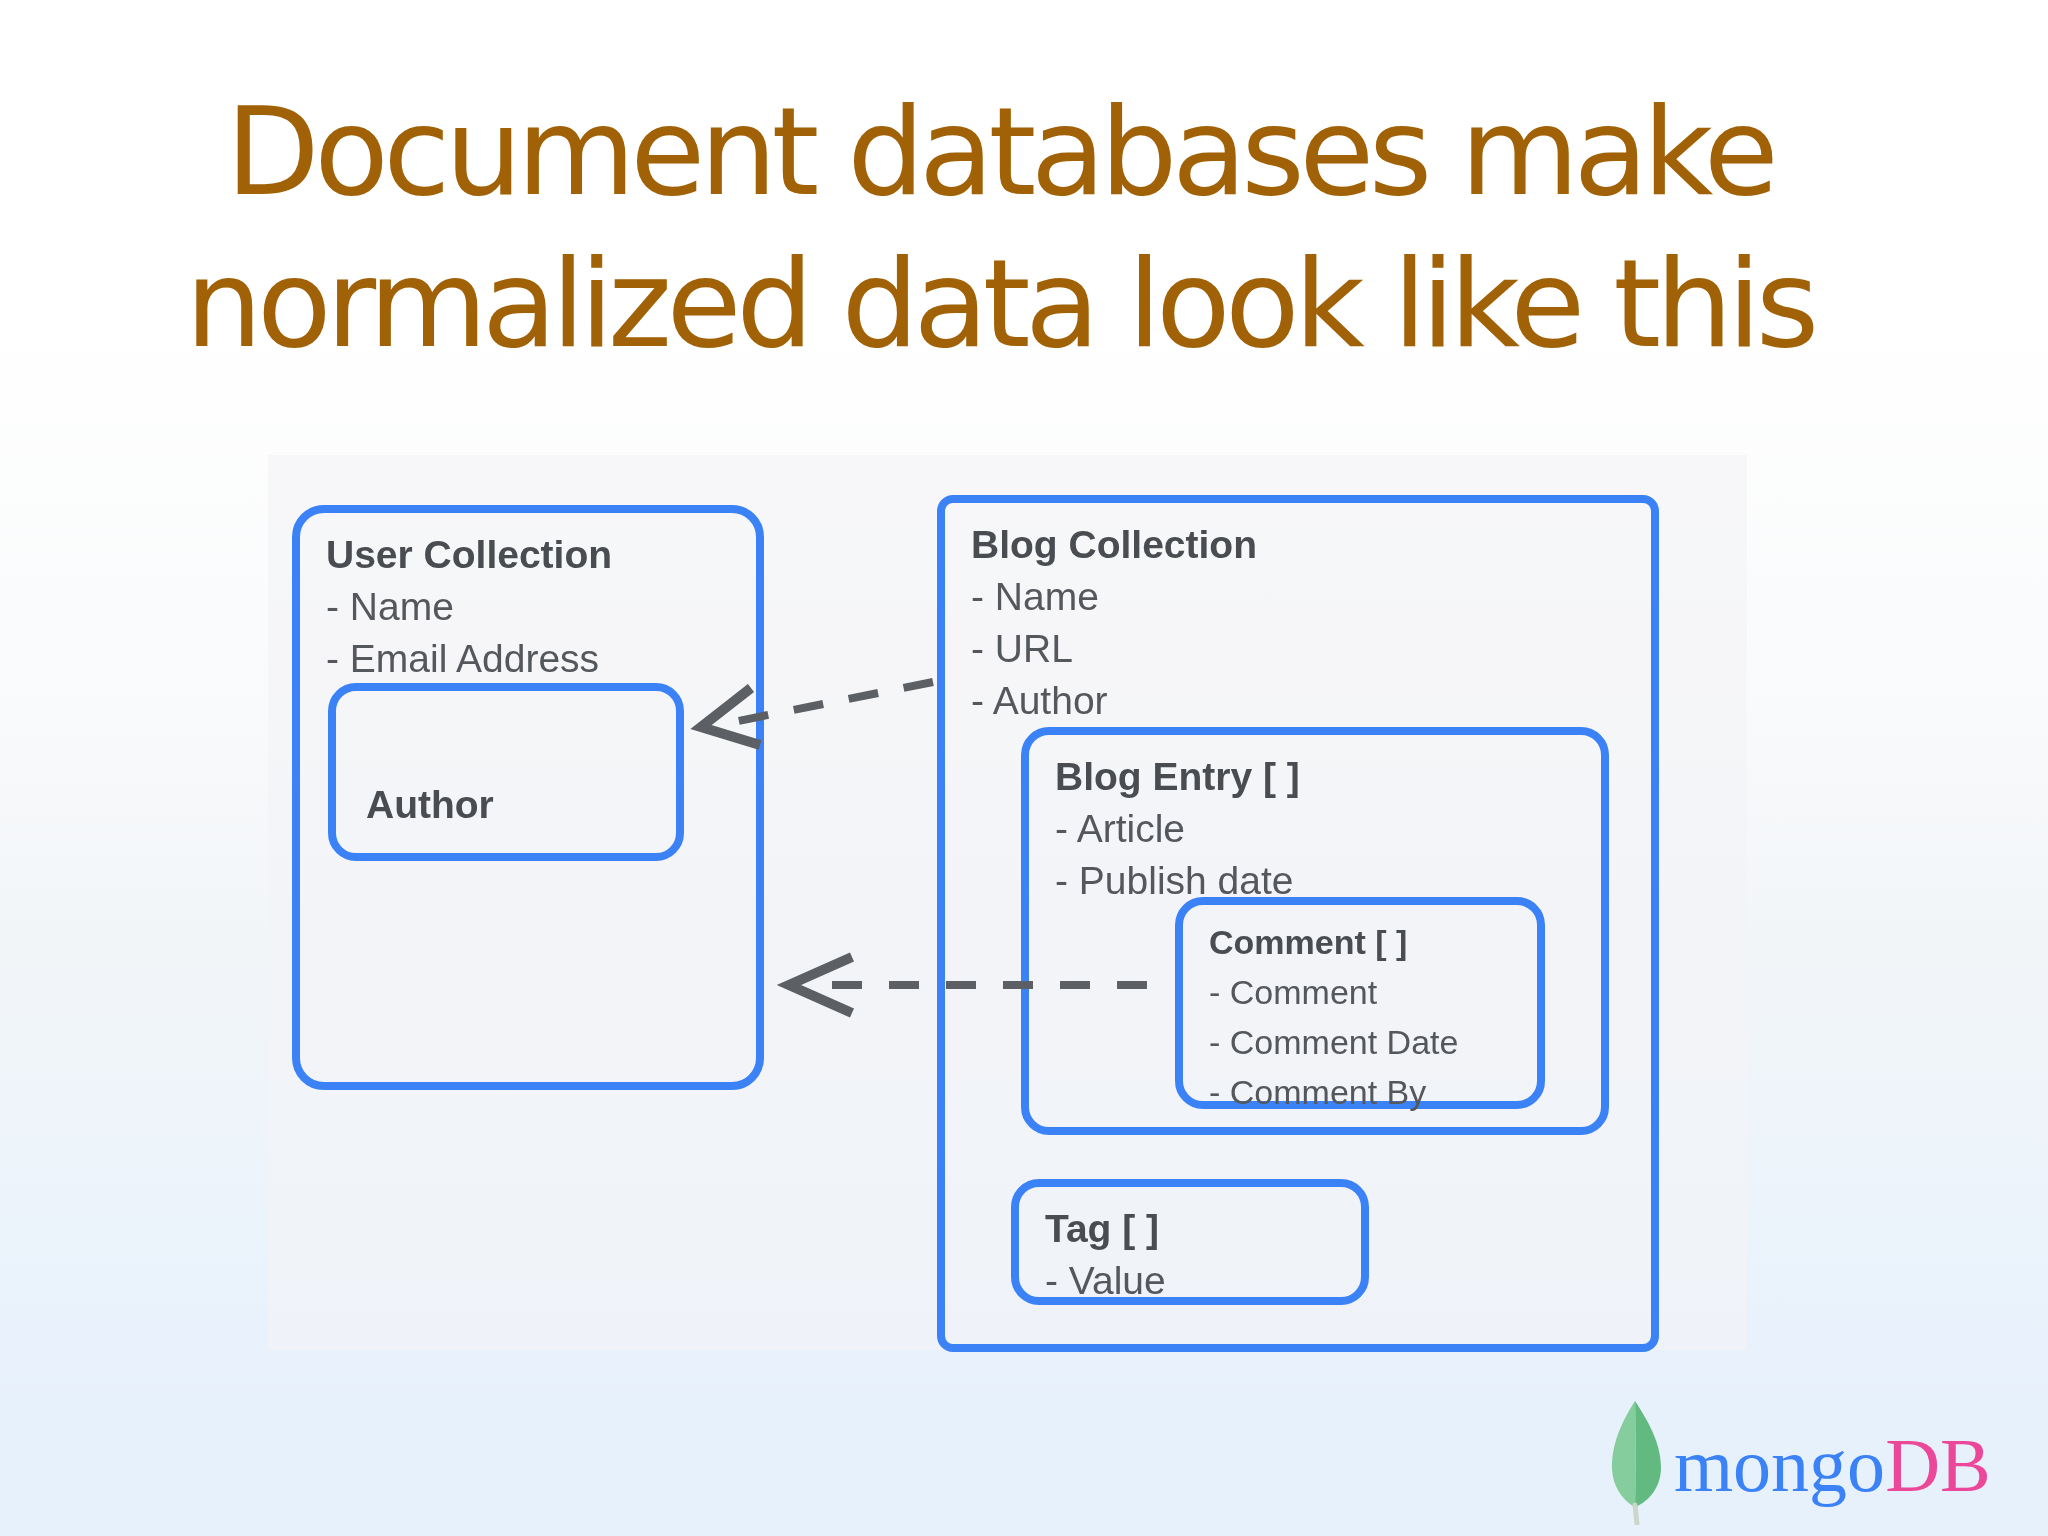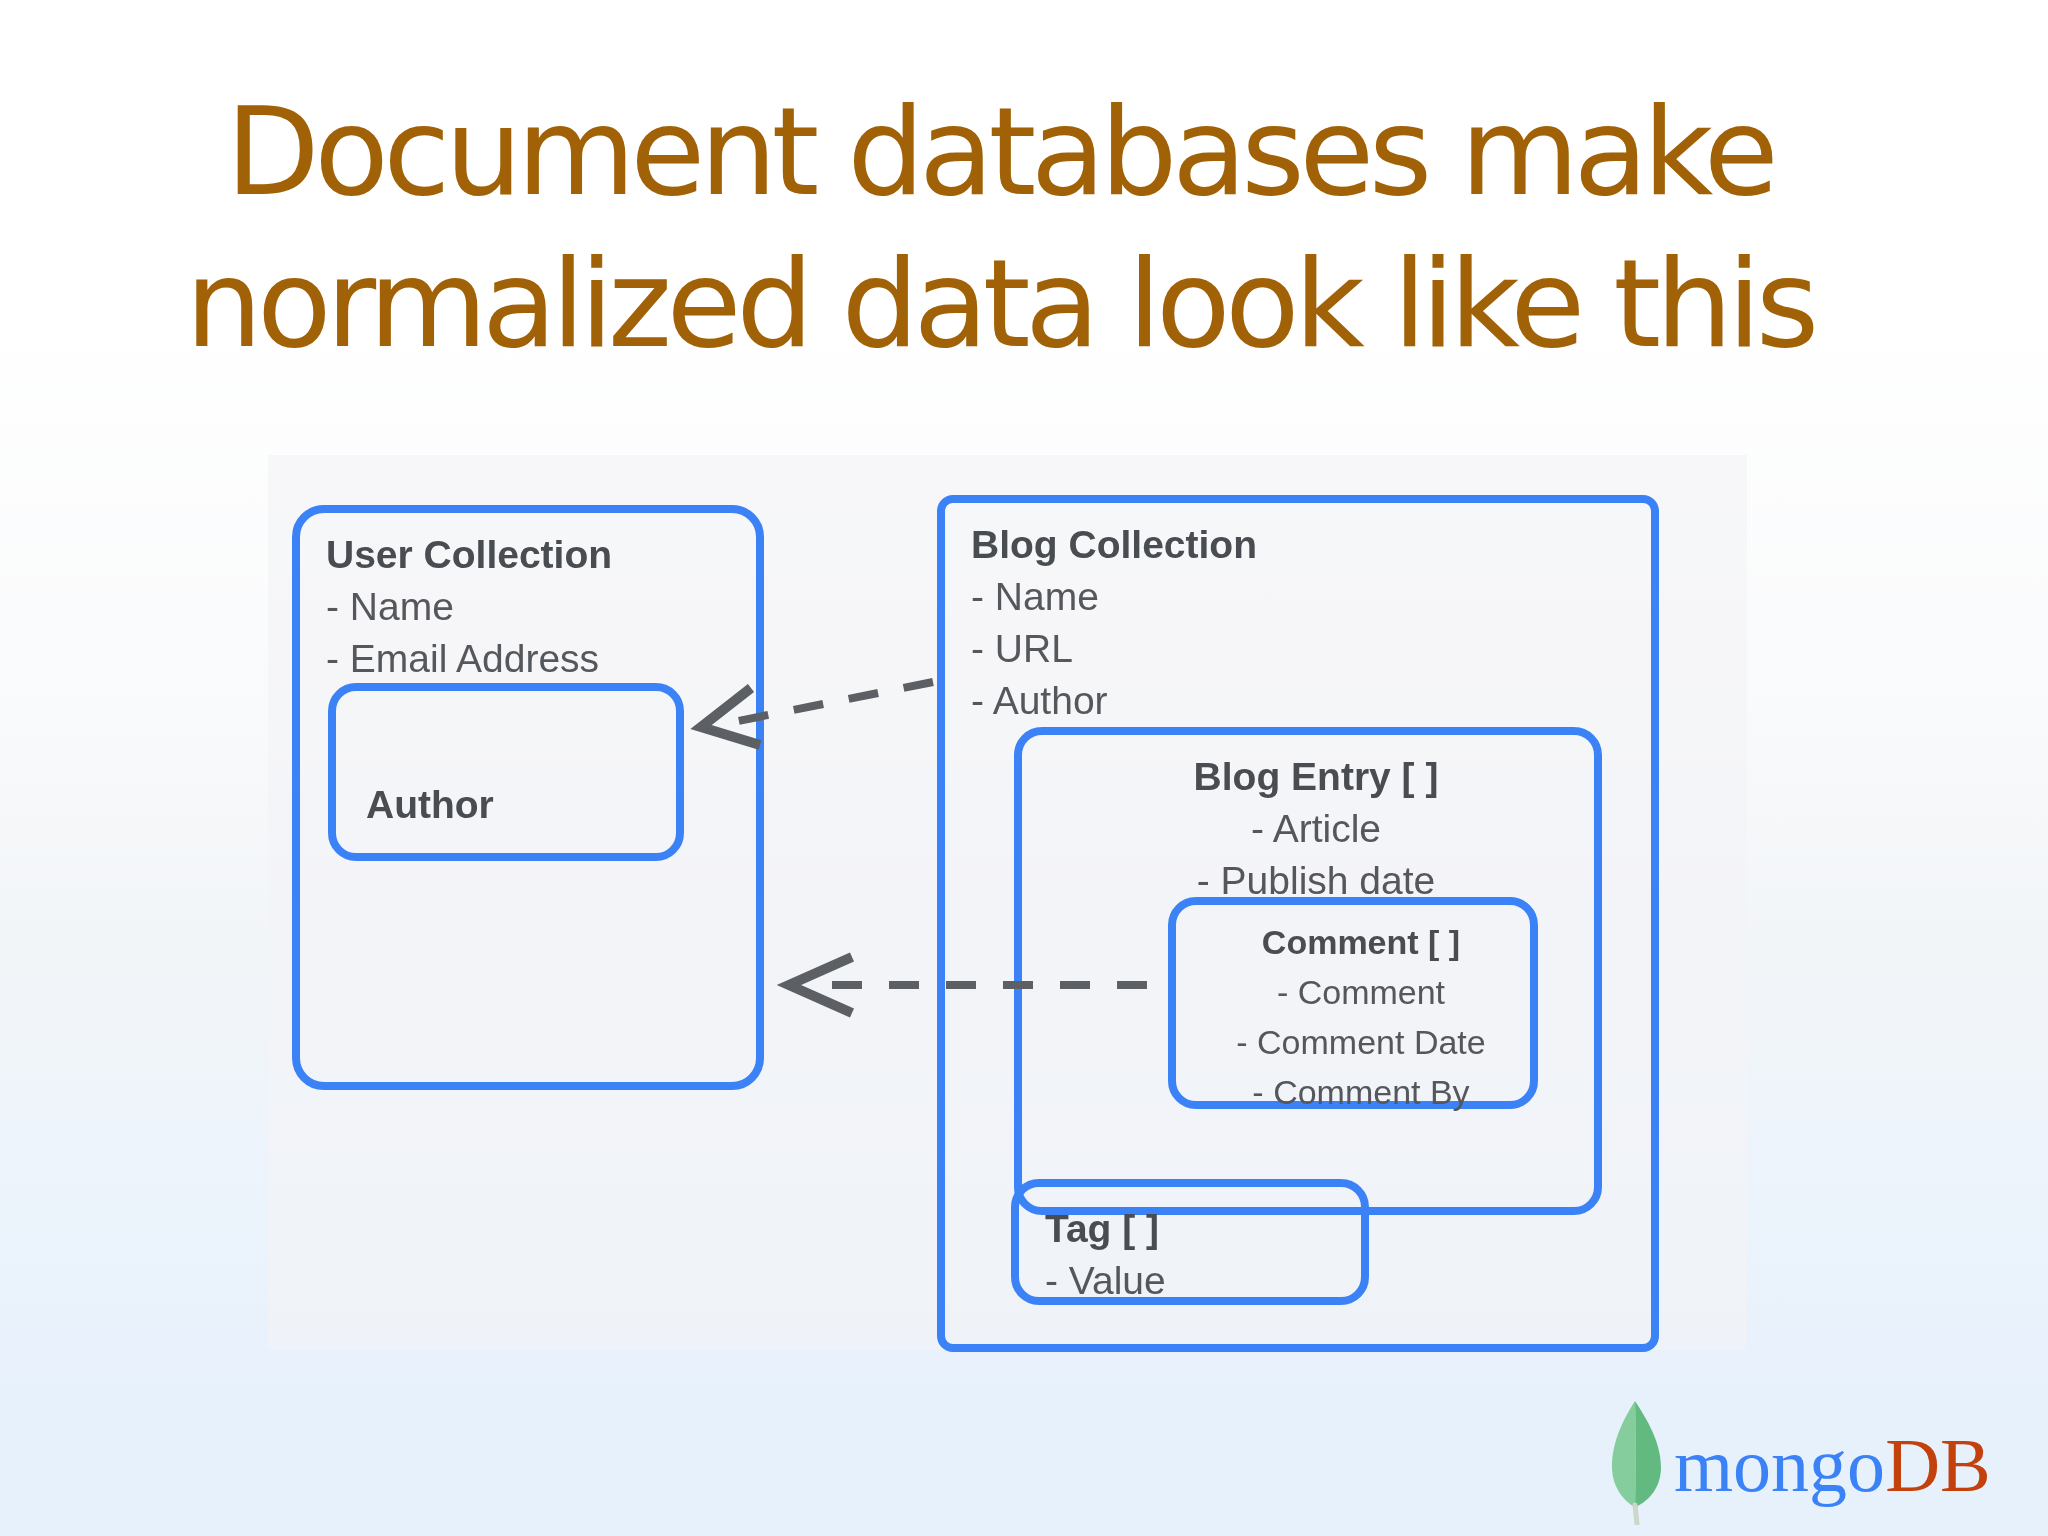--- a/index.html
+++ b/index.html
@@ -27,35 +27,35 @@
     border:8px solid #3b82f6;border-radius:28px;
     color:#54575c;font-size:39px;line-height:52px;
   }
   .box .hd{font-weight:bold;color:#494c51;}
   .pad{padding:16px 10px 0 26px;}
 
   .uc{left:292px;top:505px;width:472px;height:585px;border-radius:32px;}
   .bc{left:937px;top:495px;width:722px;height:857px;border-radius:16px;}
   .author-box{left:28px;top:170px;width:356px;height:178px;}
   .author-label{position:absolute;left:30px;top:88px;font-weight:bold;color:#494c51;}
-  .entry-box{left:69px;top:224px;width:588px;height:488px;text-align:center;}
+  .entry-box{left:76px;top:224px;width:588px;height:408px;}
   .comment-box{left:146px;top:162px;width:370px;height:212px;font-size:34px;line-height:50px;}
   .comment-box .pad{padding-top:12px;}
   .tag-box{left:66px;top:676px;width:358px;height:126px;}
 
   .arrow-layer{position:absolute;left:0;top:0;width:2048px;height:1536px;pointer-events:none;}
 
   .logo{position:absolute;left:1608px;top:1395px;width:420px;height:130px;}
   .logo-leaf{position:absolute;left:0;top:4px;}
   .logo-text{
     position:absolute;left:66px;top:32px;
     font-family:"Liberation Serif", serif;font-size:76px;line-height:76px;
   }
   .logo-mongo{color:#3b82f6;}
-  .logo-db{color:#c2410c;margin-top:40px;}
+  .logo-db{color:#ec4899;margin-top:40px;}
 </style>
 </head>
 <body>
 
 <div id="canvas">
 
   <div class="slide-title">
     <div>Document databases make</div>
     <div>normalized data look like this</div>
   </div>

